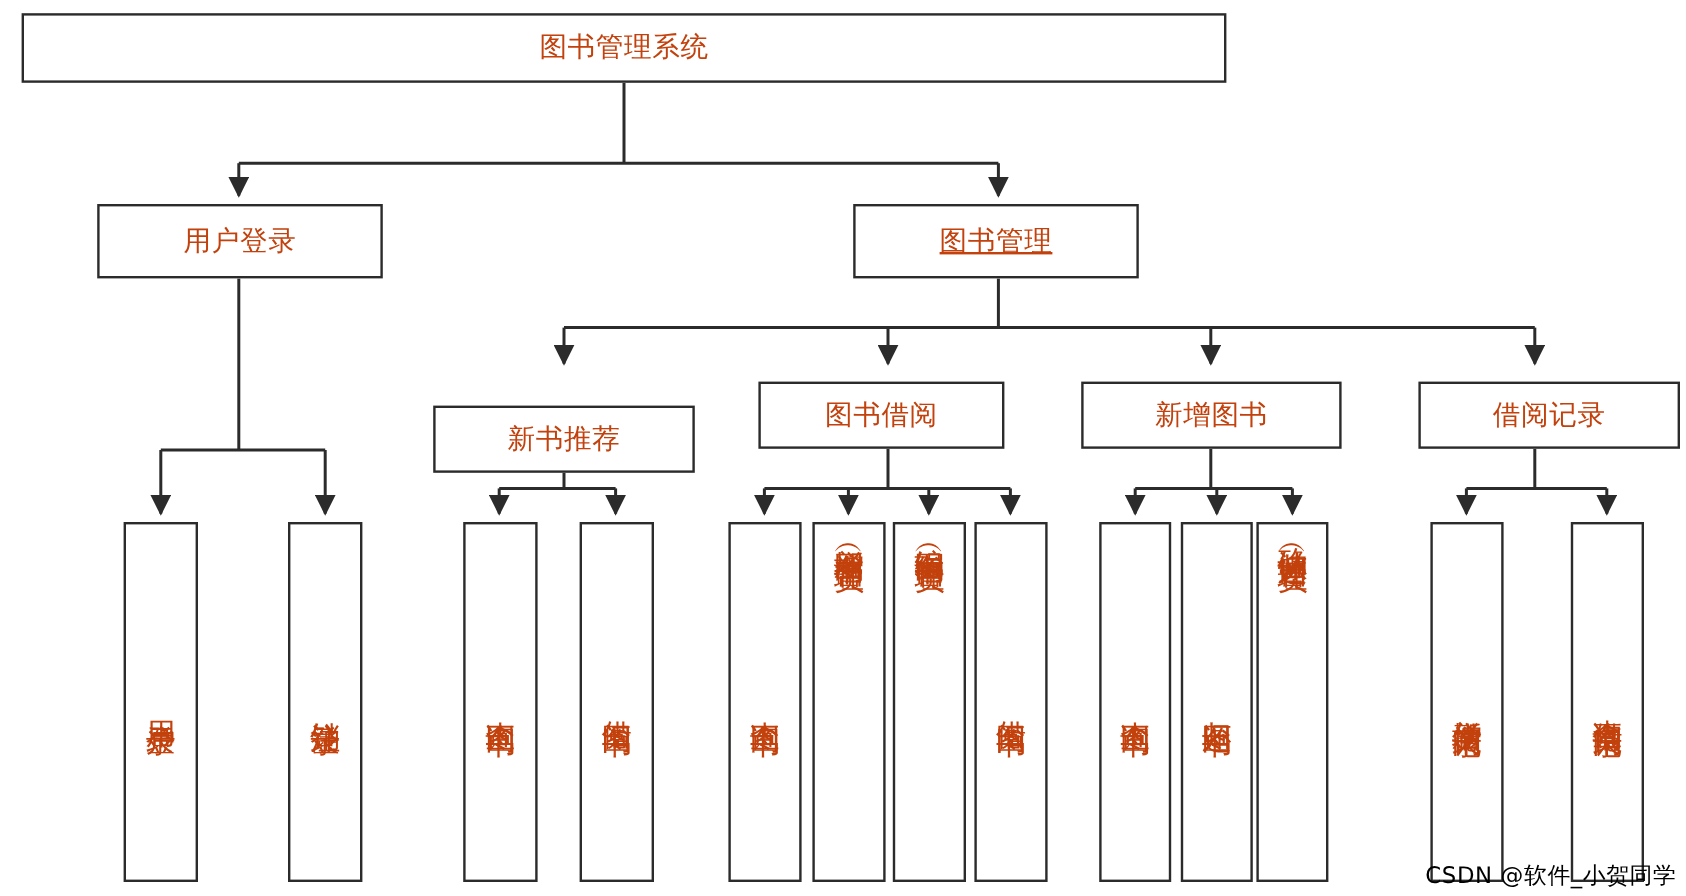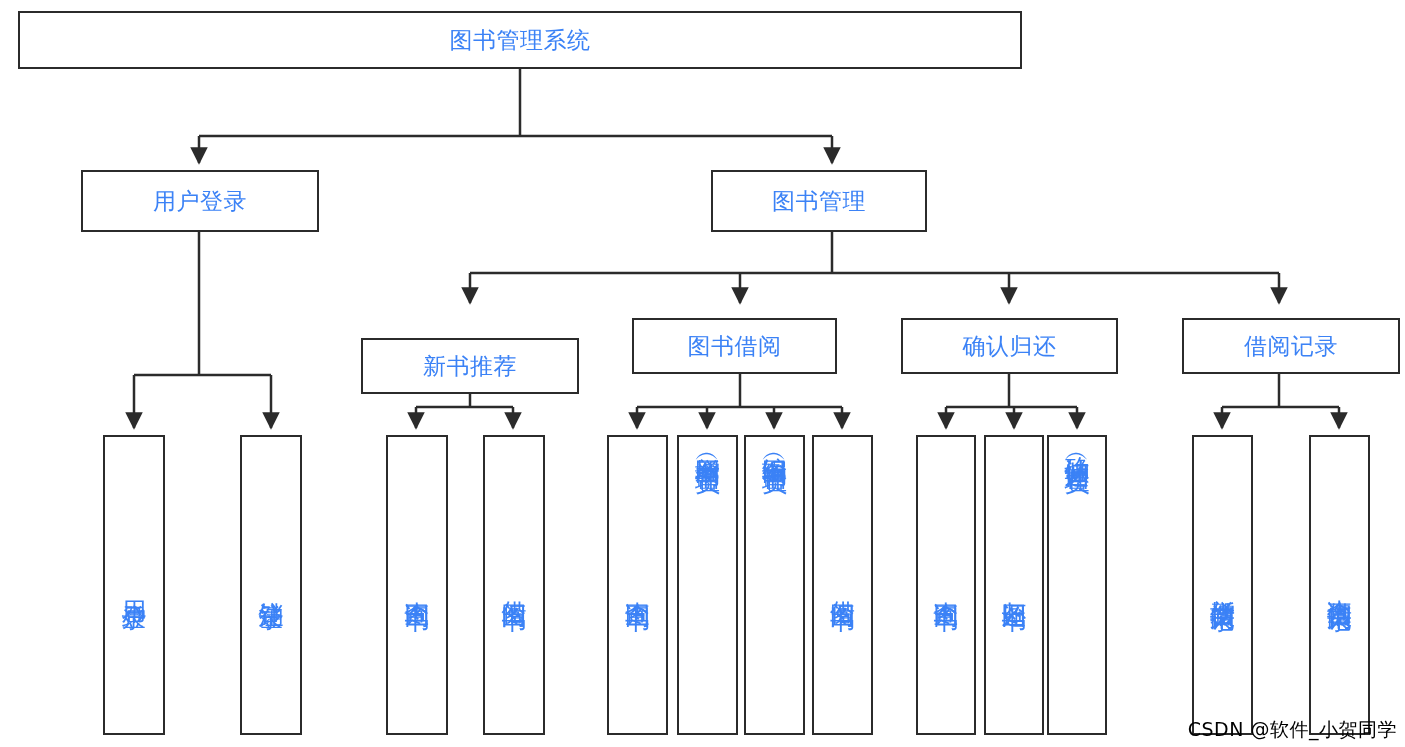--- a/index.html
+++ b/index.html
@@ -27,21 +27,21 @@
     pointer-events: none;
   }
   .node {
     position: absolute;
     box-sizing: border-box;
     border: 2.5px solid #2b2b2b;
     background: #ffffff;
     display: flex;
     align-items: center;
     justify-content: center;
-    color: #3b82f6;
+    color: #c2410c;
   }
   .node .label {
     display: block;
     text-align: center;
     line-height: 1.08;
     letter-spacing: 0.5px;
   }
   
   .node.h .label {
     writing-mode: horizontal-tb;
@@ -137,32 +137,32 @@
     </g>
   </svg>
 
   <div class="node h root" style="left:18px; top:11px; width:1004px; height:58px;">
     <span class="label">图书管理系统</span>
   </div>
 
   <div class="node h" style="left:81px; top:170px; width:238px; height:62px;">
     <span class="label">用户登录</span>
   </div>
-  <div class="node h" style="left:711px; top:170px; width:216px; height:62px;">
+  <div class="node h" style="left:711px; top:170px; width:238px; height:62px;text-decoration:underline;">
     <span class="label">图书管理</span>
   </div>
 
   <div class="node h" style="left:361px; top:318px; width:218px; height:56px;margin-top:20px;">
     <span class="label">新书推荐</span>
   </div>
   <div class="node h" style="left:632px; top:318px; width:205px; height:56px;">
     <span class="label">图书借阅</span>
   </div>
   <div class="node h" style="left:901px; top:318px; width:217px; height:56px;">
-    <span class="label">确认归还</span>
+    <span class="label">新增图书</span>
   </div>
   <div class="node h" style="left:1170px; top:318px; width:218px; height:56px;margin-left:12px;">
     <span class="label">借阅记录</span>
   </div>
 
   <div class="node v mid-text" style="left:103px; top:435px; width:62px; height:300px;">
     <span class="label">用户登录</span>
   </div>
   <div class="node v mid-text" style="left:240px; top:435px; width:62px; height:300px;">
     <span class="label">注销登录</span>

